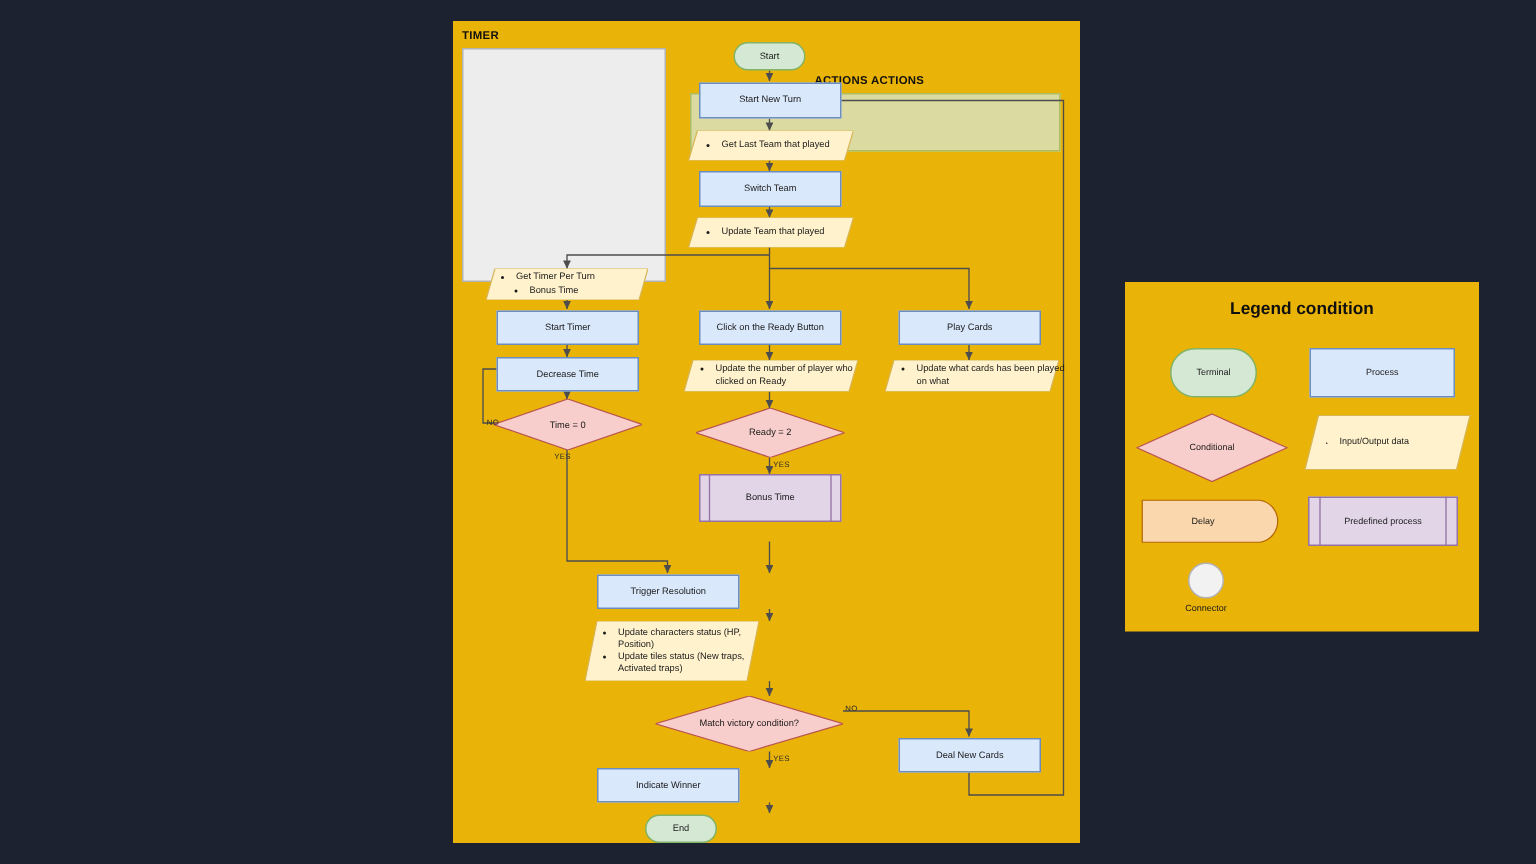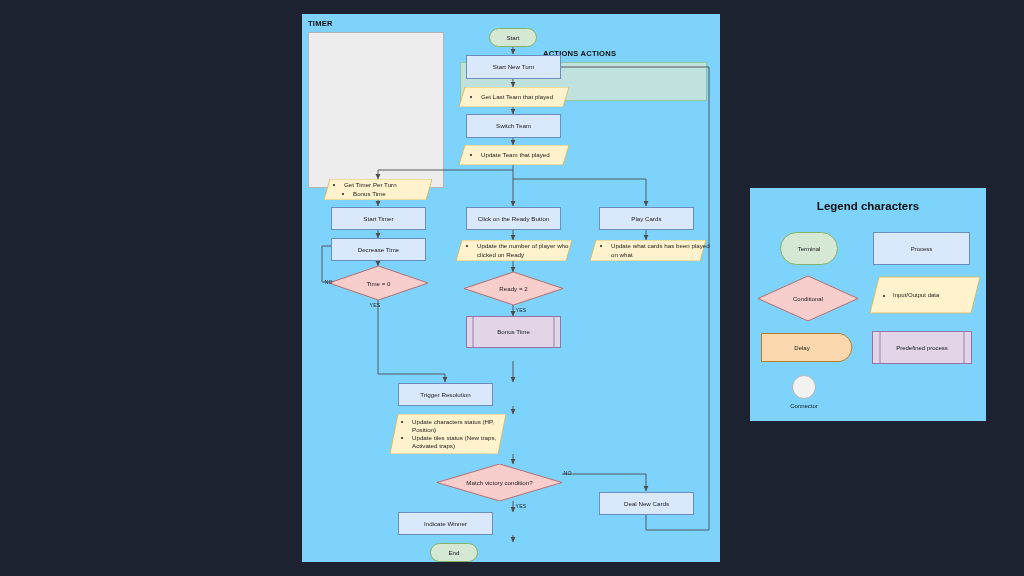--- a/index.html
+++ b/index.html
@@ -2,21 +2,21 @@
 <html><head>
 <meta charset="utf-8">
 <style>
   html,body{margin:0;padding:0;}
   body{
     width:1024px;height:576px;background:#1c2230;overflow:hidden;
     font-family:"Liberation Sans",sans-serif;
   }
   #stage{position:relative;width:1024px;height:576px;}
 
-  .panel{position:absolute;background:#7dd3fc;box-sizing:border-box;}
+  .panel{position:absolute;background:#eab308;box-sizing:border-box;}
   #flow-panel{left:302px;top:14px;width:418px;height:548px;}
   #legend-panel{left:750px;top:188px;width:236px;height:233px;}
 
   svg.layer{position:absolute;left:0;top:0;overflow:visible;}
 
   
   .node{position:absolute;box-sizing:border-box;display:flex;align-items:center;
         justify-content:center;text-align:center;color:#1a1a1a;}
   .node .lbl{position:relative;z-index:2;line-height:1.25;padding:0 4px;}
 
@@ -273,21 +273,21 @@
     </div>
 
     <div class="edge-lbl nobg" style="left:22px;top:265px;">NO</div>
     <div class="edge-lbl nobg" style="left:67px;top:288px;">YES</div>
     <div class="edge-lbl nobg" style="left:213px;top:293px;">YES</div>
     <div class="edge-lbl nobg" style="left:261px;top:456px;">NO</div>
     <div class="edge-lbl nobg" style="left:213px;top:489px;">YES</div>
   </div>
 
   <div class="panel" id="legend-panel">
-    <div id="legend-title">Legend characters</div>
+    <div id="legend-title">Legend condition</div>
 
     <div class="lg-node lg-term" style="left:30px;top:44px;width:58px;height:33px;">
       <span>Terminal</span>
     </div>
 
     <div class="lg-node lg-proc" style="left:123px;top:44px;width:97px;height:33px;">
       <span>Process</span>
     </div>
 
     <div style="position:absolute;left:8px;top:88px;width:100px;height:45px;">

